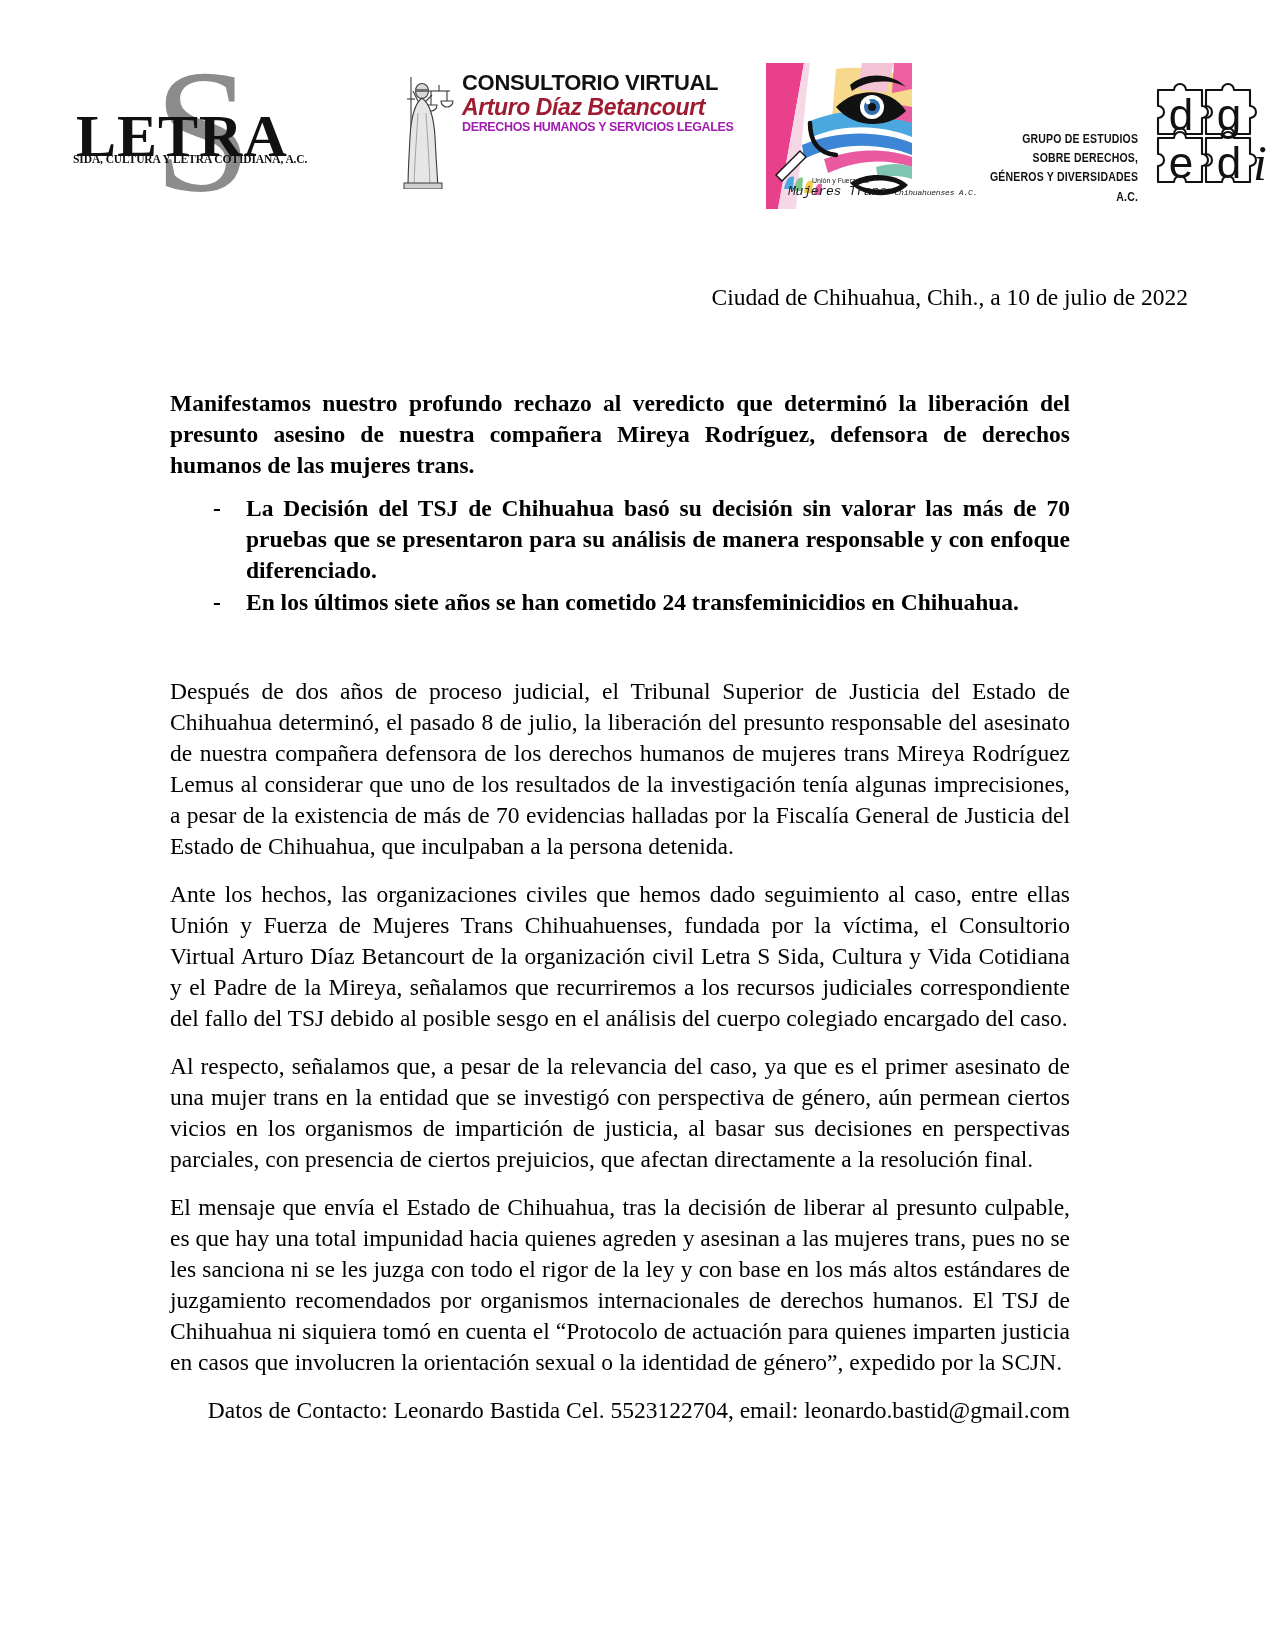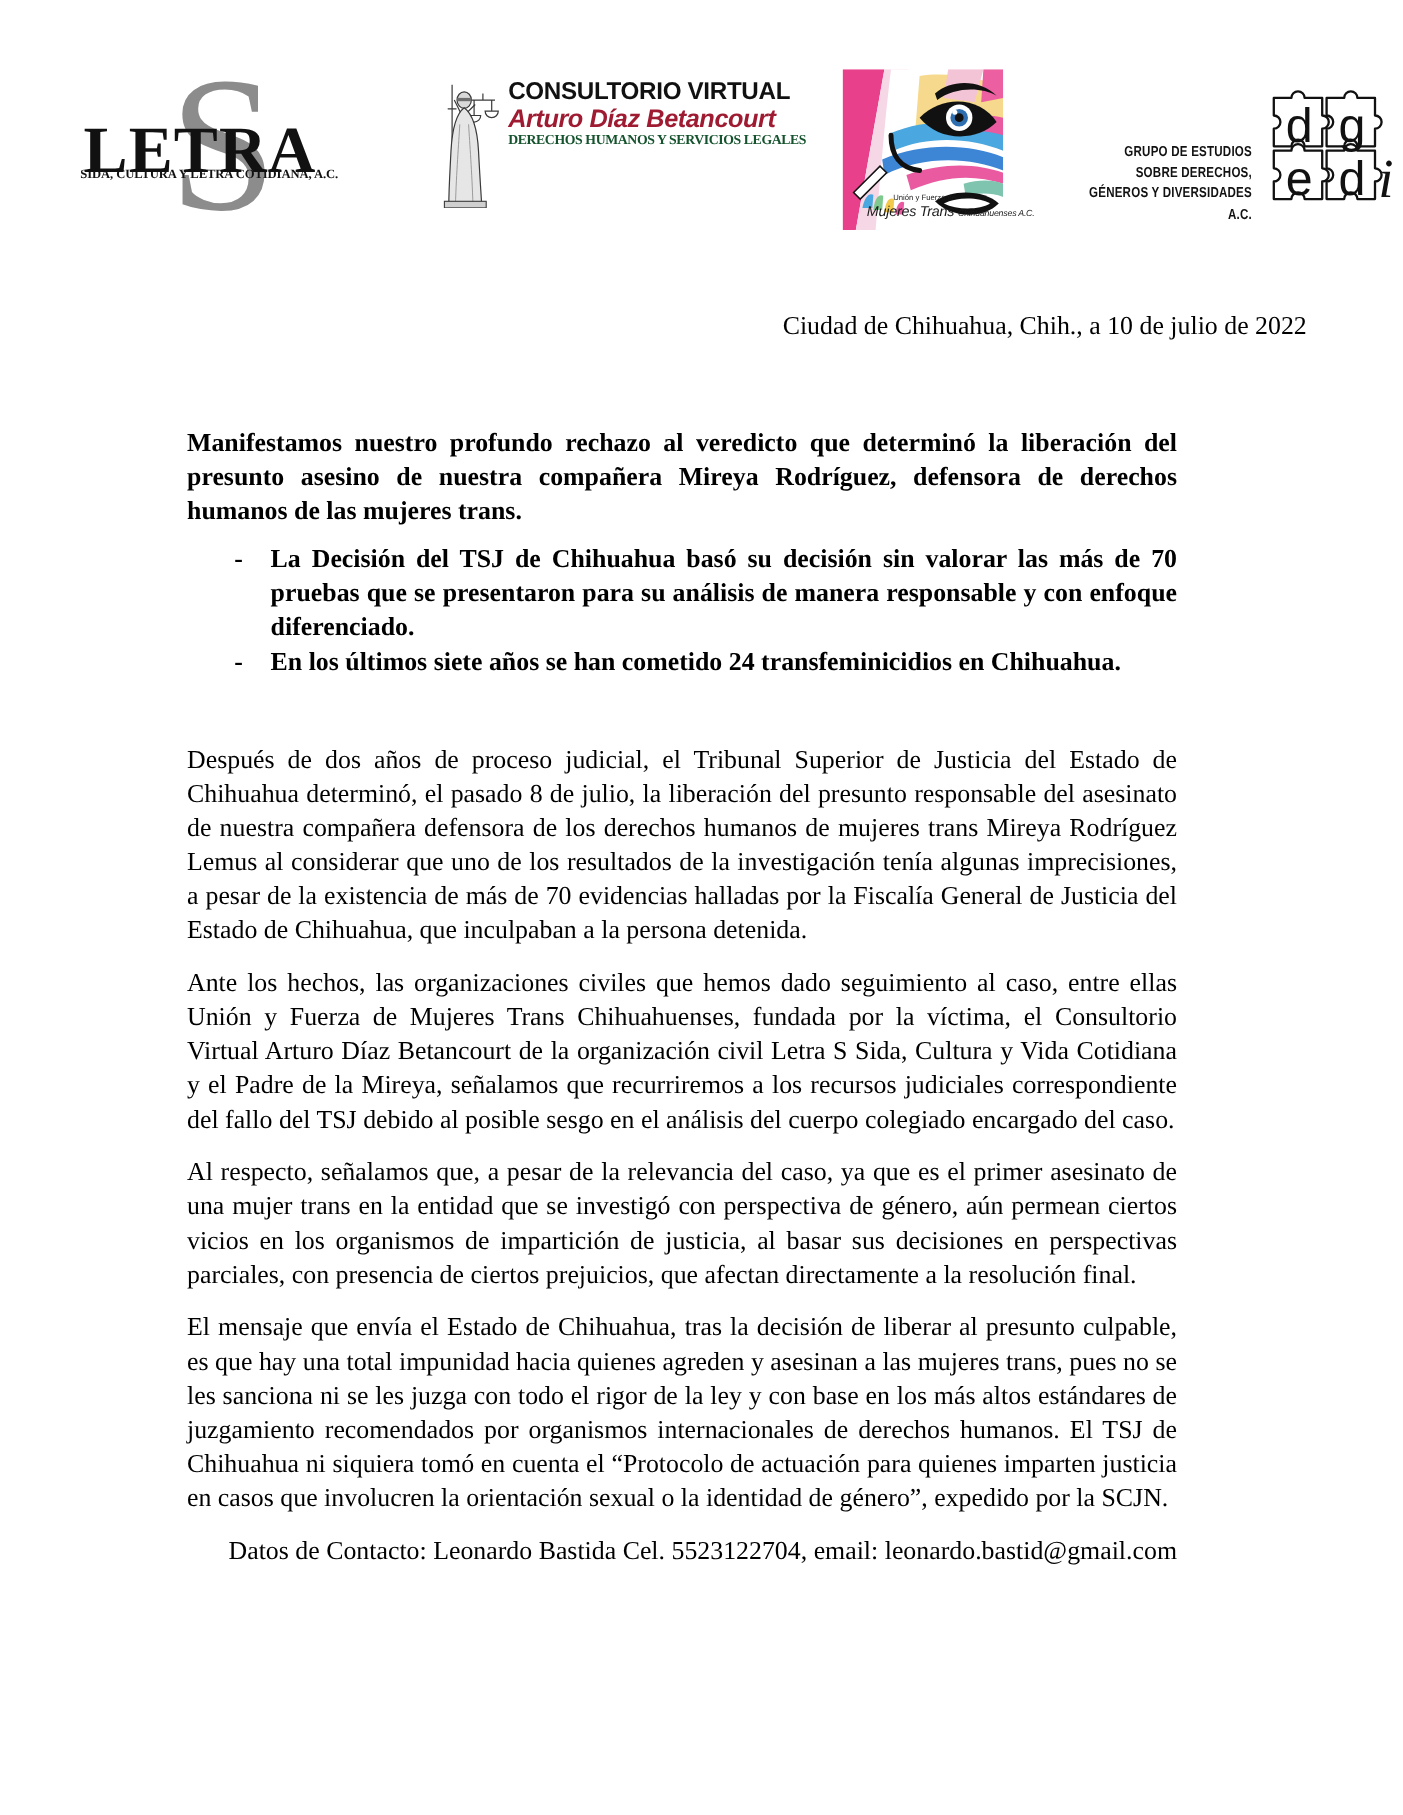--- a/index.html
+++ b/index.html
@@ -100,24 +100,24 @@
     font-family: "Liberation Sans", sans-serif;
     font-size: 23px;
     font-weight: 700;
     font-style: italic;
     color: #9e1b32;
     letter-spacing: -0.4px;
     white-space: nowrap;
     margin-top: 1px;
   }
   .cv-line3 {
-    font-family: Liberation Serif, serif;
+    font-family: Liberation Sans, sans-serif;
     font-size: 12.5px;
     font-weight: 700;
-    color: #14532d;
+    color: #a21caf;
     letter-spacing: -0.35px;
     white-space: nowrap;
     margin-top: 2px;
   }
 
   
   .logo-union {
     width: 146px;
     height: 146px;
     position: relative;
@@ -130,21 +130,21 @@
     text-align: left;
     pointer-events: none;
   }
   .union-cap .u1 {
     font-family: "Liberation Sans", sans-serif;
     font-size: 7px;
     color: #1a1a1a;
     margin-left: 24px;
   }
   .union-cap .u2 {
-    font-family: Liberation Sans, sans-serif;
+    font-family: Liberation Mono, monospace;
     font-style: italic;
     font-size: 13px;
     color: #1a1a1a;
     white-space: nowrap;
     letter-spacing: -0.2px;
   }
   .union-cap .u2 small {
     font-size: 8px;
   }
 

